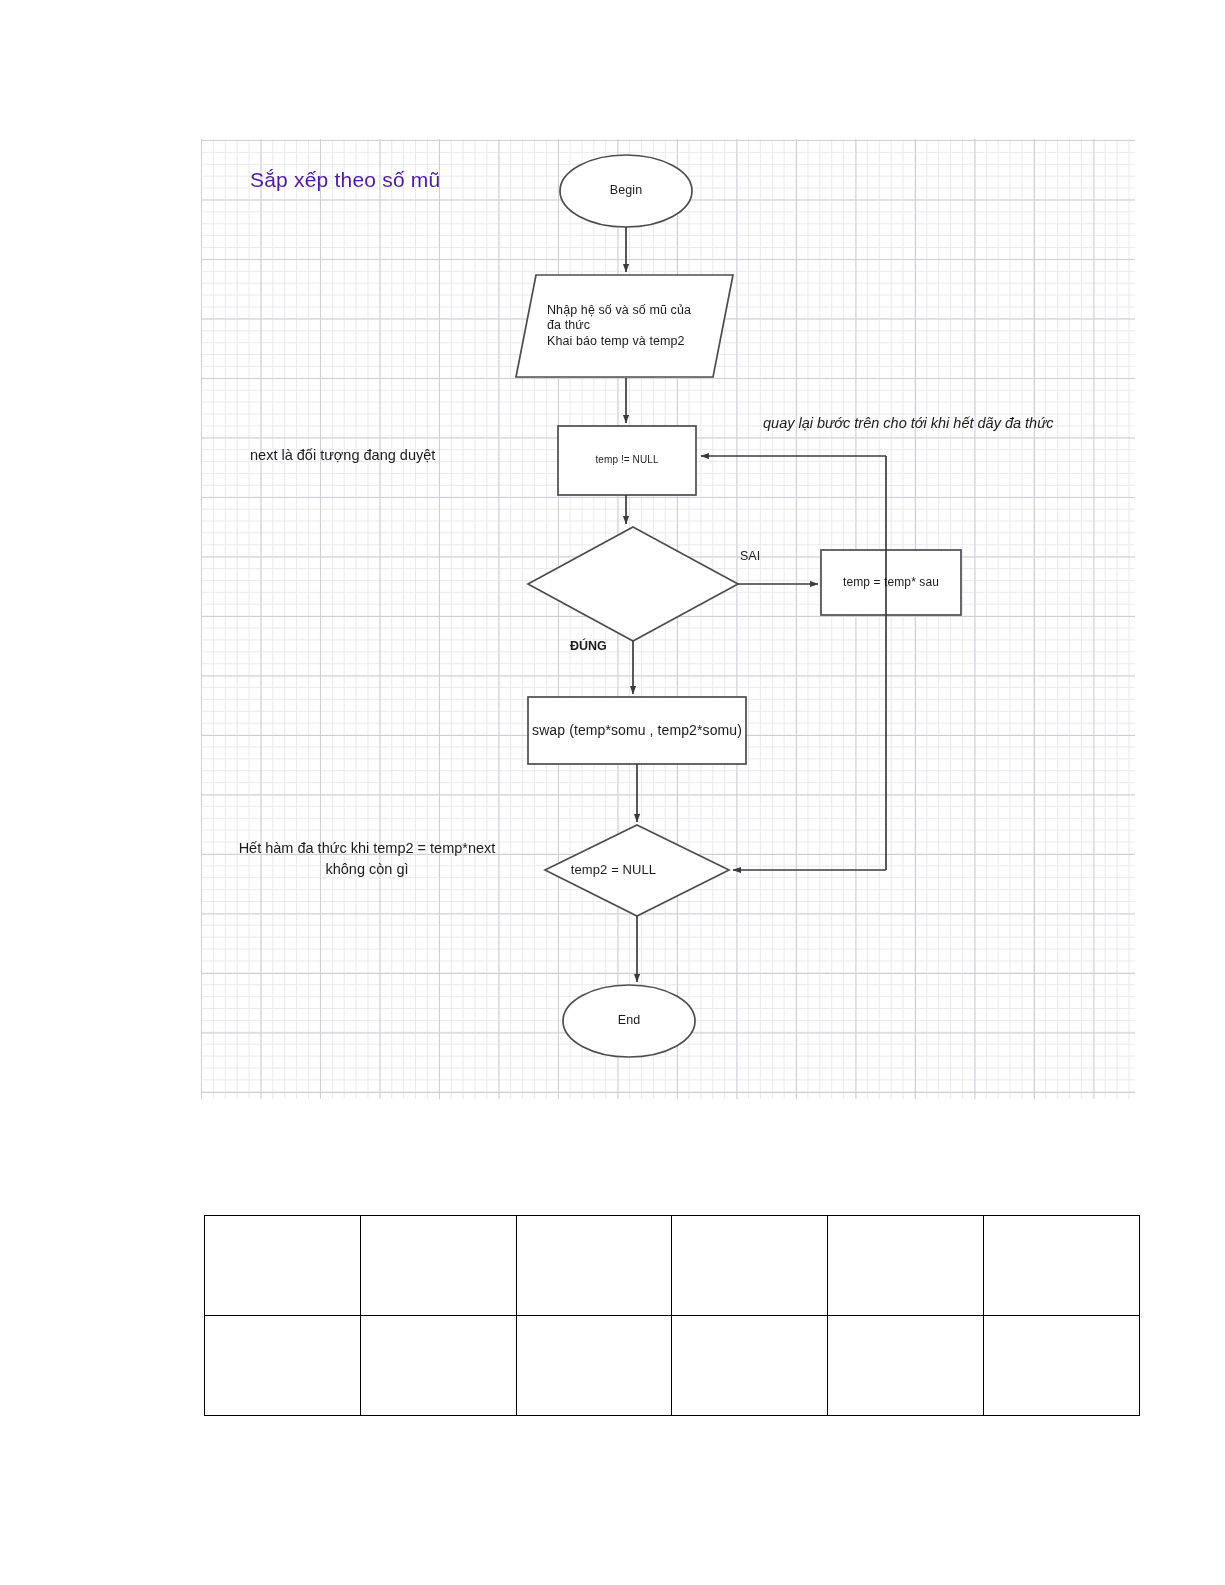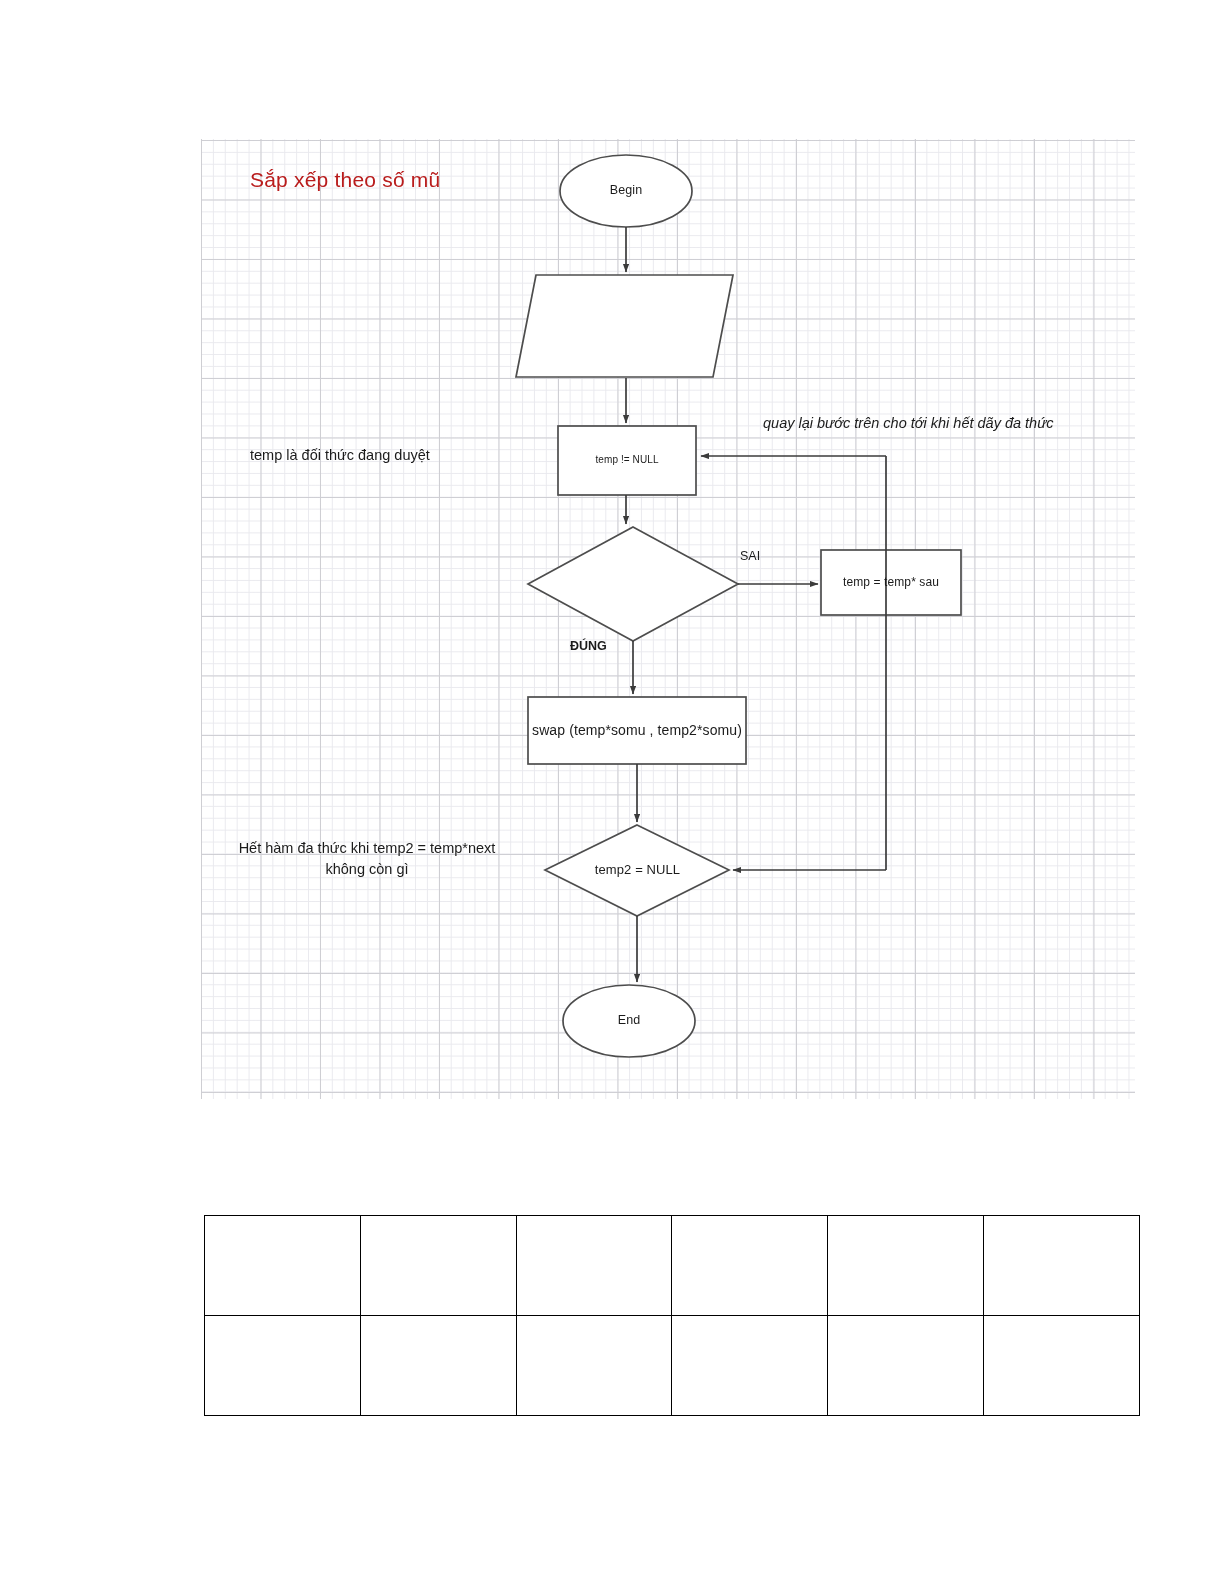--- a/index.html
+++ b/index.html
@@ -64,32 +64,32 @@
     justify-content: center;
     letter-spacing: 0.1px;
   }
 
   .t-begin   { left: 560px; top: 155px;  width: 132px; height: 72px;  font-size: 12.5px; }
   .t-input   { left: 524px; top: 274px;  width: 190px; height: 104px; font-size: 12.5px; }
   .t-cond1   { left: 558px; top: 426px;  width: 138px; height: 69px;  font-size: 10px; }
   .t-dec1    { left: 528px; top: 527px;  width: 210px; height: 114px; font-size: 12.5px; }
   .t-assign  { left: 821px; top: 550px;  width: 140px; height: 65px;  font-size: 12px; }
   .t-swap    { left: 528px; top: 697px;  width: 218px; height: 67px;  font-size: 14px; }
-  .t-dec2    { left: 546px; top: 825px;  width: 183px; height: 91px;  font-size: 13px; }
+  .t-dec2    { left: 522px; top: 825px;  width: 183px; height: 91px;  font-size: 13px; }
   .t-end     { left: 563px; top: 985px;  width: 132px; height: 72px;  font-size: 12.5px; }
 
   .label {
     position: absolute;
     color: #1b1b1b;
     white-space: pre-line;
   }
   .l-title {
     left: 250px; top: 168px;
     font-size: 21px;
-    color: #b91c1c;
+    color: #4c1d95;
     letter-spacing: 0.2px;
     text-align: center;
   }
   .l-note-left1 {
     left: 250px; top: 447px;
     font-size: 14.5px;
   }
   .l-note-right1 {
     left: 763px; top: 415px;
     font-size: 14.5px;
@@ -181,28 +181,31 @@
 
       <path d="M 886,870 L 733,870"></path>
     </g>
 
     <g stroke="#3b3b3b" stroke-width="1.7" fill="none">
       <line x1="886" y1="456" x2="886" y2="870"></line>
     </g>
   </svg>
 
   <div class="node-text t-begin">Begin</div>
+  <div class="node-text t-input">Nhập hệ số và số mũ của
+đa thức
+Khai báo temp và temp2</div>
   <div class="node-text t-cond1">temp != NULL</div>
   <div class="node-text t-assign">temp = temp* sau</div>
   <div class="node-text t-swap">swap (temp*somu , temp2*somu)</div>
   <div class="node-text t-dec2">temp2 = NULL</div>
   <div class="node-text t-end">End</div>
 
   <div class="label l-title">Sắp xếp theo số mũ</div>
-  <div class="label l-note-left1">temp là đối thức đang duyệt</div>
+  <div class="label l-note-left1">next là đối tượng đang duyệt</div>
   <div class="label l-note-right1">quay lại bước trên cho tới khi hết dãy đa thức</div>
   <div class="label l-sai">SAI</div>
   <div class="label l-dung">ĐÚNG</div>
   <div class="label l-note-left2">Hết hàm đa thức khi temp2 = temp*next
 không còn gì</div>
 
   <table id="bottom-table">
     <tbody>
       <tr>
         <td></td>

